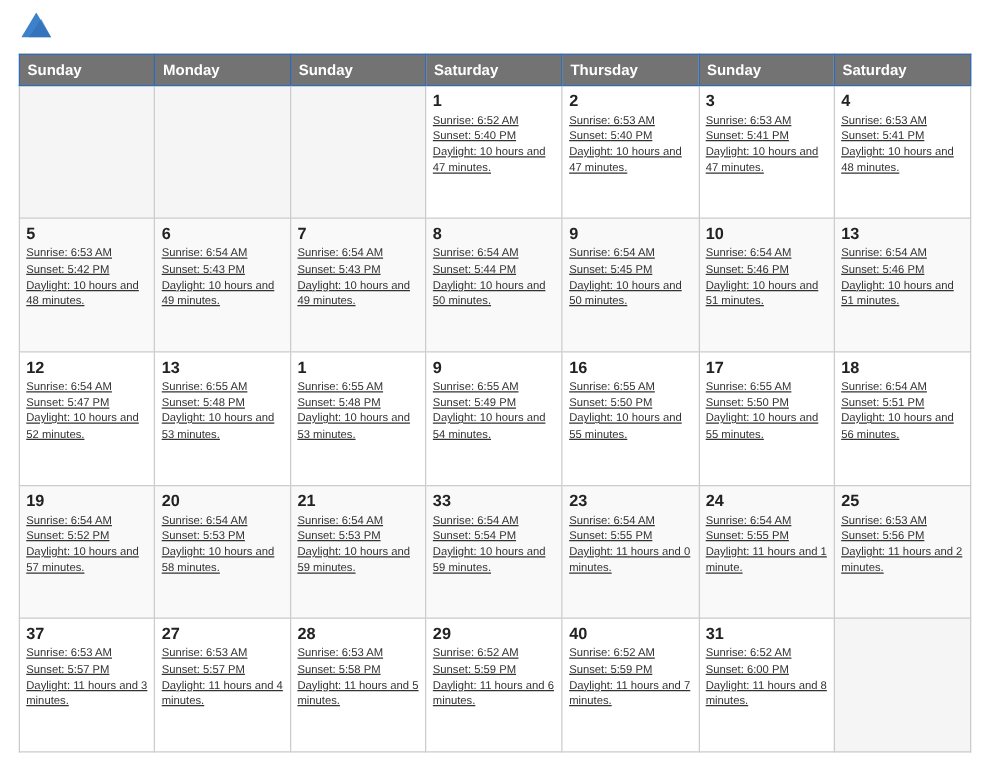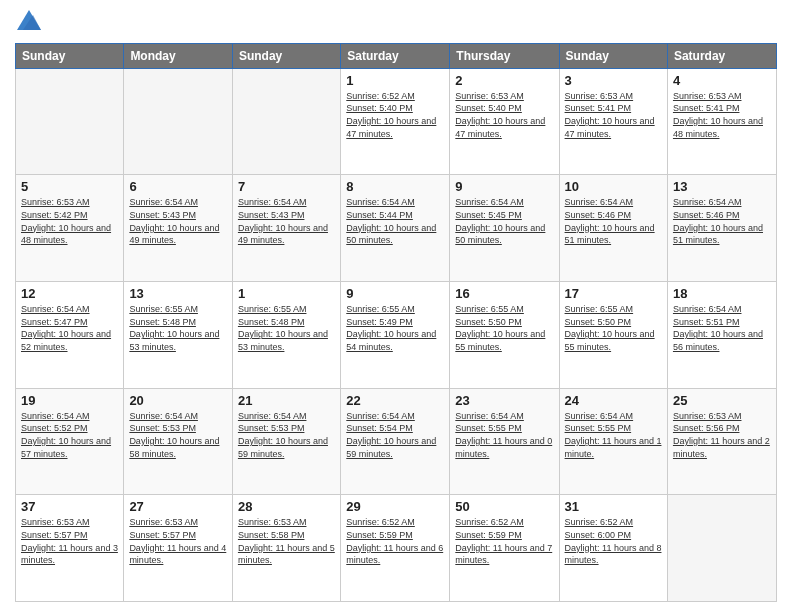--- a/index.html
+++ b/index.html
@@ -220,21 +220,21 @@
           </td>
           <td>
             <div class="day-number">20</div>
             <div class="day-info">Sunrise: 6:54 AM<br>Sunset: 5:53 PM<br>Daylight: 10 hours and 58 minutes.</div>
           </td>
           <td>
             <div class="day-number">21</div>
             <div class="day-info">Sunrise: 6:54 AM<br>Sunset: 5:53 PM<br>Daylight: 10 hours and 59 minutes.</div>
           </td>
           <td>
-            <div class="day-number">22</div>
+            <div class="day-number">33</div>
             <div class="day-info">Sunrise: 6:54 AM<br>Sunset: 5:54 PM<br>Daylight: 10 hours and 59 minutes.</div>
           </td>
           <td>
             <div class="day-number">23</div>
             <div class="day-info">Sunrise: 6:54 AM<br>Sunset: 5:55 PM<br>Daylight: 11 hours and 0 minutes.</div>
           </td>
           <td>
             <div class="day-number">24</div>
             <div class="day-info">Sunrise: 6:54 AM<br>Sunset: 5:55 PM<br>Daylight: 11 hours and 1 minute.</div>
           </td>
@@ -254,21 +254,21 @@
           </td>
           <td>
             <div class="day-number">28</div>
             <div class="day-info">Sunrise: 6:53 AM<br>Sunset: 5:58 PM<br>Daylight: 11 hours and 5 minutes.</div>
           </td>
           <td>
             <div class="day-number">29</div>
             <div class="day-info">Sunrise: 6:52 AM<br>Sunset: 5:59 PM<br>Daylight: 11 hours and 6 minutes.</div>
           </td>
           <td>
-            <div class="day-number">50</div>
+            <div class="day-number">40</div>
             <div class="day-info">Sunrise: 6:52 AM<br>Sunset: 5:59 PM<br>Daylight: 11 hours and 7 minutes.</div>
           </td>
           <td>
             <div class="day-number">31</div>
             <div class="day-info">Sunrise: 6:52 AM<br>Sunset: 6:00 PM<br>Daylight: 11 hours and 8 minutes.</div>
           </td>
           <td class="empty"></td>
         </tr>
       </tbody>
   </table>

